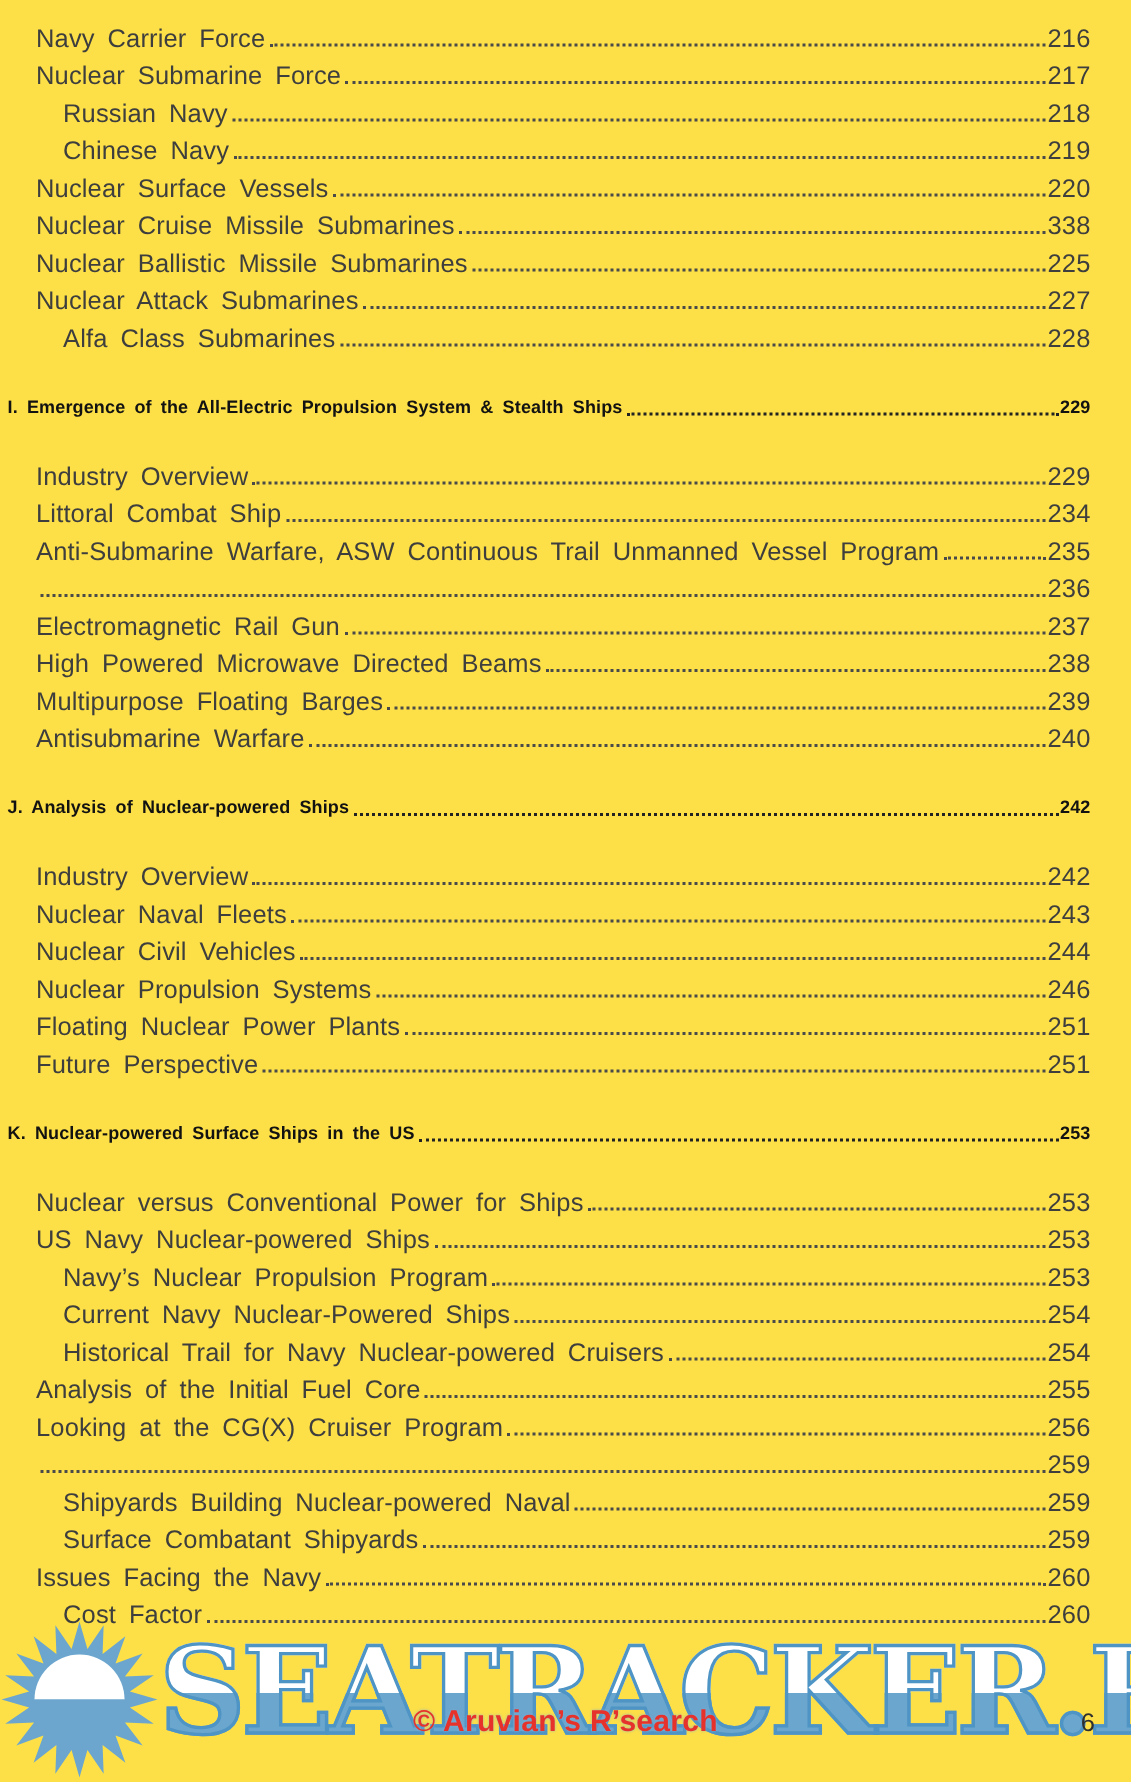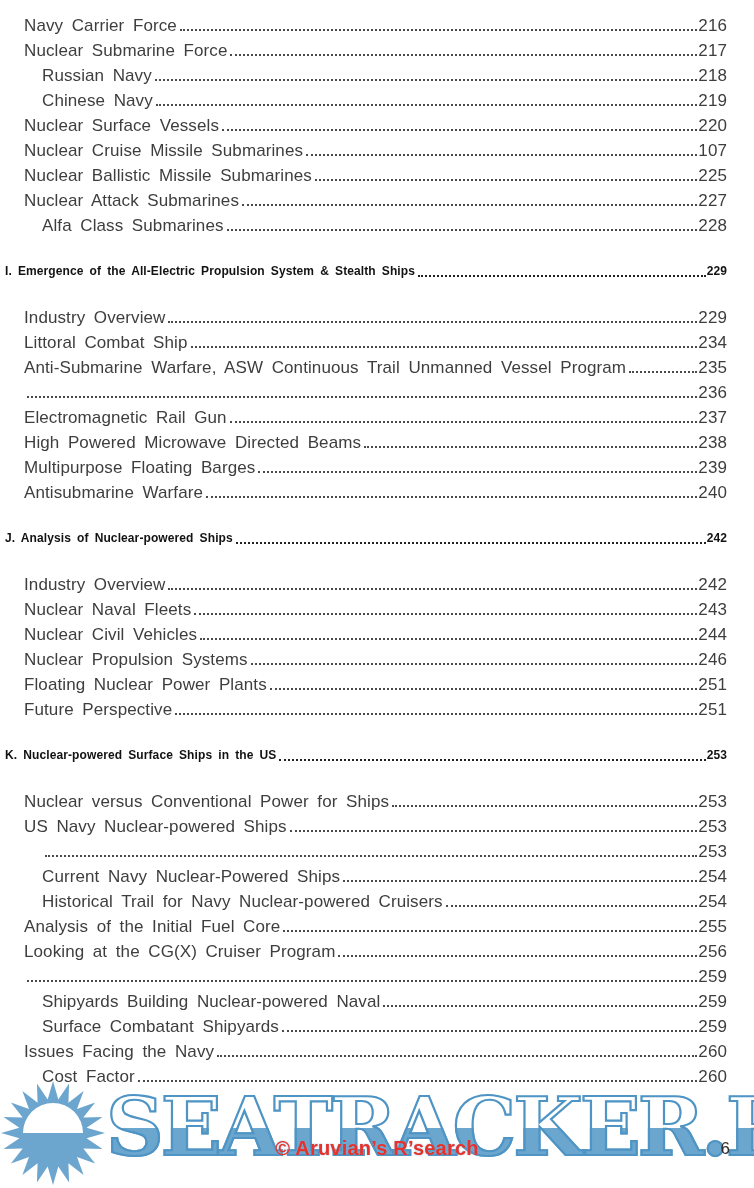--- a/index.html
+++ b/index.html
@@ -1,19 +1,19 @@
 <!DOCTYPE html>
 <html><head>
 <meta charset="utf-8">
 <style>
   html,body{margin:0;padding:0;background:#888;}
   .page{
     position:relative;
     width:754px;height:1188px;
-    background:#ffffff;
+    background:#fde047;
     overflow:hidden;
     font-family:"Liberation Sans","DejaVu Sans",sans-serif;
     margin:0 auto;
   }
   .toc{
     position:absolute;
     left:0;top:0;
     width:754px;
     padding:13px 27px 0 5px;
     box-sizing:border-box;
@@ -116,21 +116,21 @@
     <span class="toc-page">219</span>
   </div>
       <div class="toc-row">
     <span class="toc-text">Nuclear Surface Vessels</span>
     <span class="leader"></span>
     <span class="toc-page">220</span>
   </div>
       <div class="toc-row">
     <span class="toc-text">Nuclear Cruise Missile Submarines</span>
     <span class="leader"></span>
-    <span class="toc-page">107</span>
+    <span class="toc-page">338</span>
   </div>
       <div class="toc-row">
     <span class="toc-text">Nuclear Ballistic Missile Submarines</span>
     <span class="leader"></span>
     <span class="toc-page">225</span>
   </div>
       <div class="toc-row">
     <span class="toc-text">Nuclear Attack Submarines</span>
     <span class="leader"></span>
     <span class="toc-page">227</span>
@@ -228,20 +228,21 @@
     <span class="toc-text">Nuclear versus Conventional Power for Ships</span>
     <span class="leader"></span>
     <span class="toc-page">253</span>
   </div>
       <div class="toc-row">
     <span class="toc-text">US Navy Nuclear-powered Ships</span>
     <span class="leader"></span>
     <span class="toc-page">253</span>
   </div>
       <div class="toc-row indent">
+    <span class="toc-text">Navy’s Nuclear Propulsion Program</span>
     <span class="leader"></span>
     <span class="toc-page">253</span>
   </div>
       <div class="toc-row indent">
     <span class="toc-text">Current Navy Nuclear-Powered Ships</span>
     <span class="leader"></span>
     <span class="toc-page">254</span>
   </div>
       <div class="toc-row indent">
     <span class="toc-text">Historical Trail for Navy Nuclear-powered Cruisers</span>

